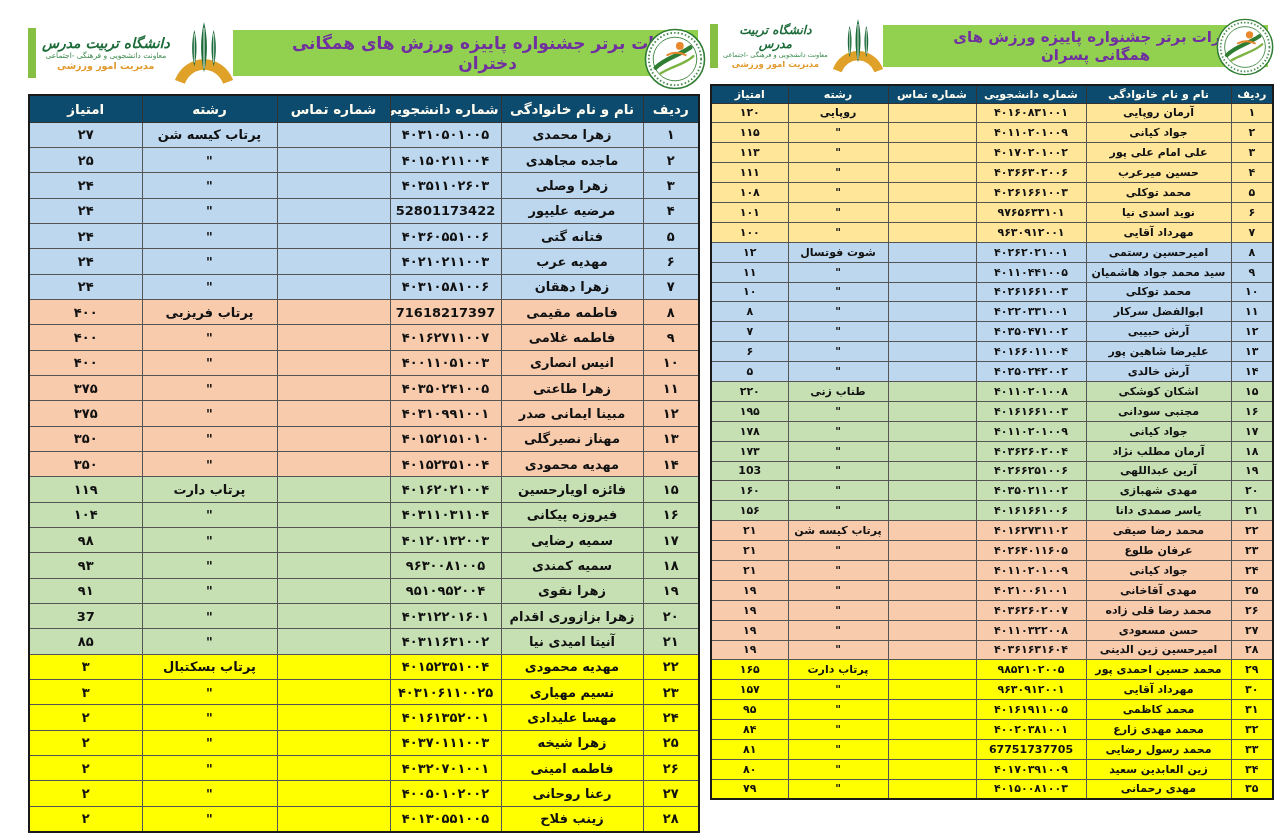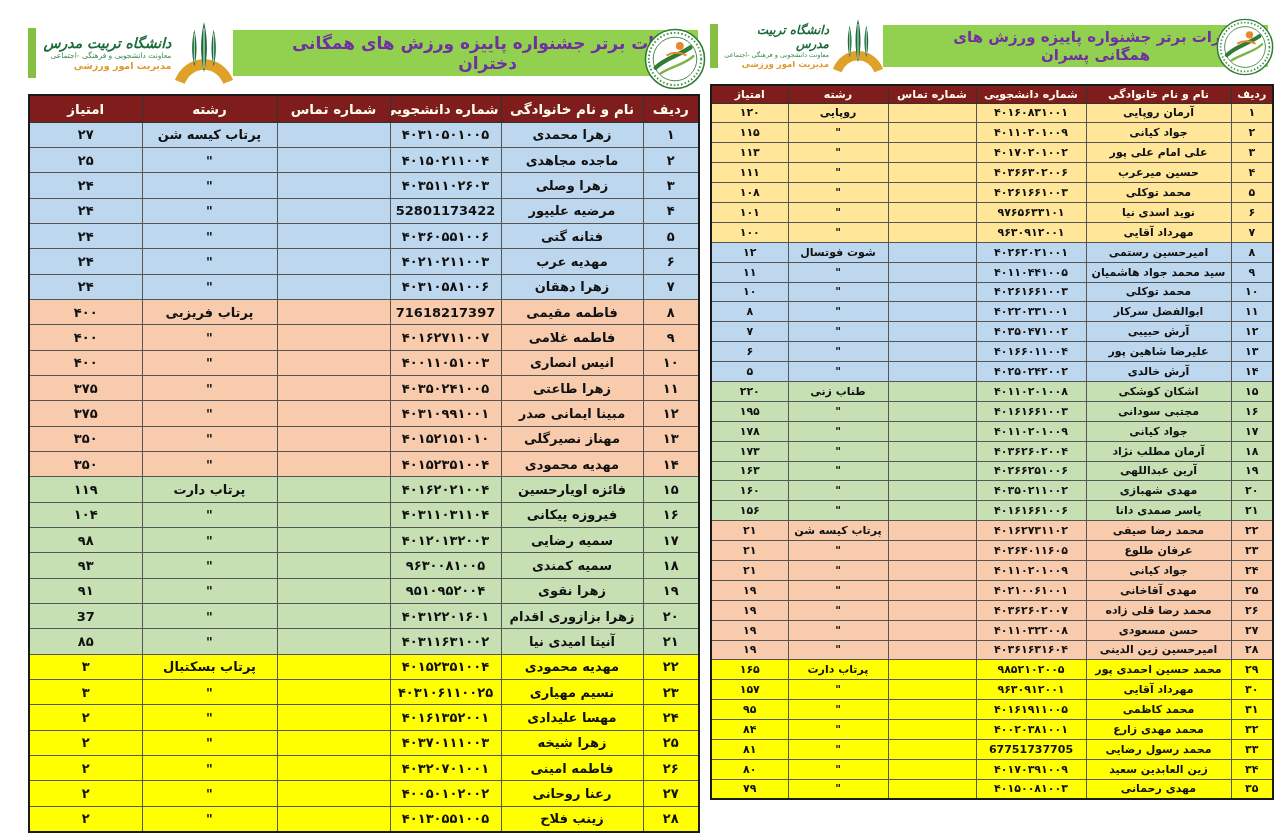--- a/index.html
+++ b/index.html
@@ -12,21 +12,21 @@
   #girls-block { left:28px;  top:12px; width:670px; }
   #boys-block  { left:710px; top:8px;  width:558px; }
 
   
   .hdr { position:relative; display:flex; align-items:center; }
   #girls-block .hdr { height:82px; }
   #boys-block  .hdr { height:76px; }
   .accent { width:9px; background:#85c043; align-self:center; }
   #girls-block .accent { height:50px; }
   #boys-block  .accent { height:44px; }
-  .uni { direction:rtl; padding:0 4px; }
+  .uni { text-align:center; direction:rtl; padding:0 4px; }
   #girls-block .uni { width:150px; }
   #boys-block  .uni { width:132px; }
   .uni-name   { color:#1b6b38; font-weight:bold; font-style:italic; }
   #girls-block .uni-name { font-size:14px; }
   #boys-block  .uni-name { font-size:12px; }
   .uni-dept   { color:#3b8a4d; }
   #girls-block .uni-dept { font-size:7.5px; }
   #boys-block  .uni-dept { font-size:6.5px; }
   .uni-office { color:#e09a2d; font-weight:bold; }
   #girls-block .uni-office { font-size:9.5px; }
@@ -42,21 +42,21 @@
   #girls-block .circle-logo { right:-8px; top:16px; width:62px; height:62px; }
   #boys-block  .circle-logo { right:-6px; top:10px; width:58px; height:58px; }
 
   
   table { border-collapse:collapse; width:100%; table-layout:fixed; direction:rtl; }
   th, td {
     border:1px solid #555; text-align:center; vertical-align:middle;
     font-weight:bold; color:#111; overflow:hidden; white-space:nowrap; padding:0 2px;
   }
   table { border:2px solid #1a1a1a; }
-  th { background:#7f1d1d; color:#fffdf0; border-color:#333; }
+  th { background:#0c4a6e; color:#fffdf0; border-color:#333; }
   #girls-block th { height:27px;   font-size:13.5px; }
   #boys-block  th { height:18px;   font-size:11px; }
   #girls-block td { height:25.35px; font-size:13px; }
   #boys-block  td { height:19.9px;  font-size:11px; }
   .bg-blue   { background:#bdd7ee; }
   .bg-peach  { background:#f8cbad; }
   .bg-green  { background:#c6e0b4; }
   .bg-yellow { background:#ffff00; }
   .bg-cream  { background:#ffe699; }
 </style>
@@ -538,21 +538,21 @@
           <td></td>
           <td>"</td>
           <td>۱۷۳</td>
         </tr>
         <tr class="bg-green">
           <td>۱۹</td>
           <td>آرین عبداللهی</td>
           <td>۴۰۲۶۶۲۵۱۰۰۶</td>
           <td></td>
           <td>"</td>
-          <td>۱۶۳</td>
+          <td>103</td>
         </tr>
         <tr class="bg-green">
           <td>۲۰</td>
           <td>مهدی شهبازی</td>
           <td>۴۰۳۵۰۲۱۱۰۰۲</td>
           <td></td>
           <td>"</td>
           <td>۱۶۰</td>
         </tr>
         <tr class="bg-green">

